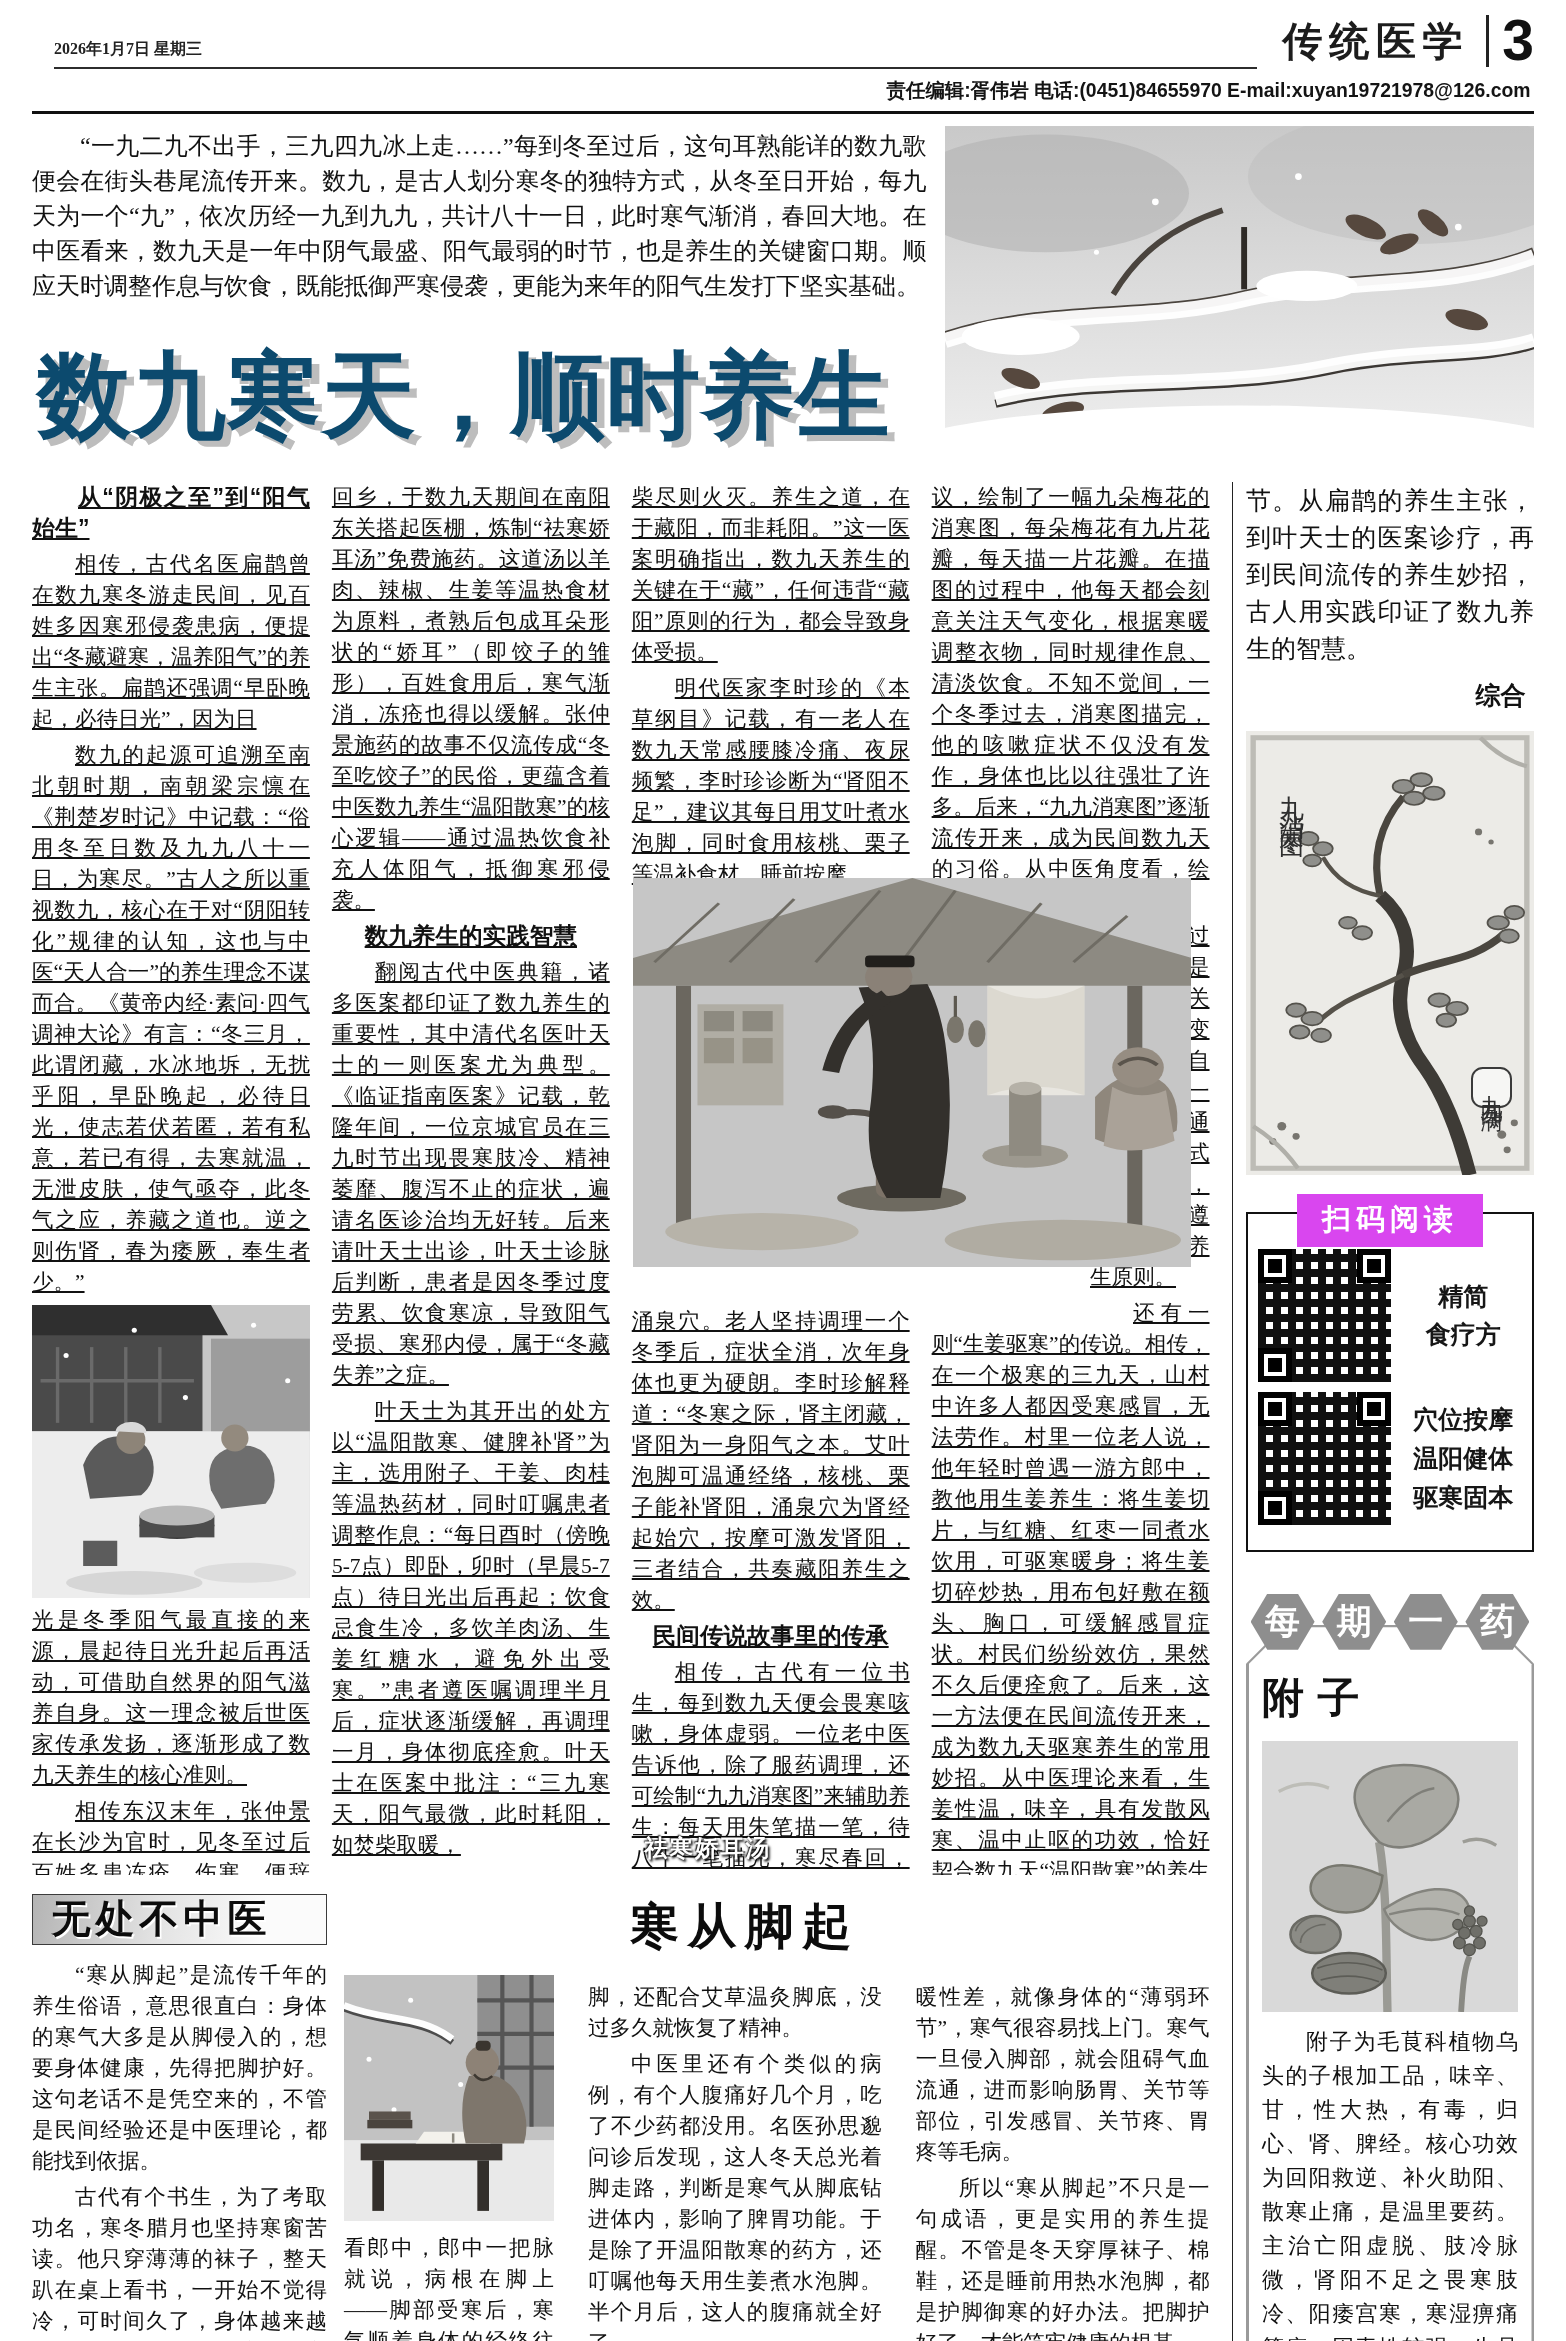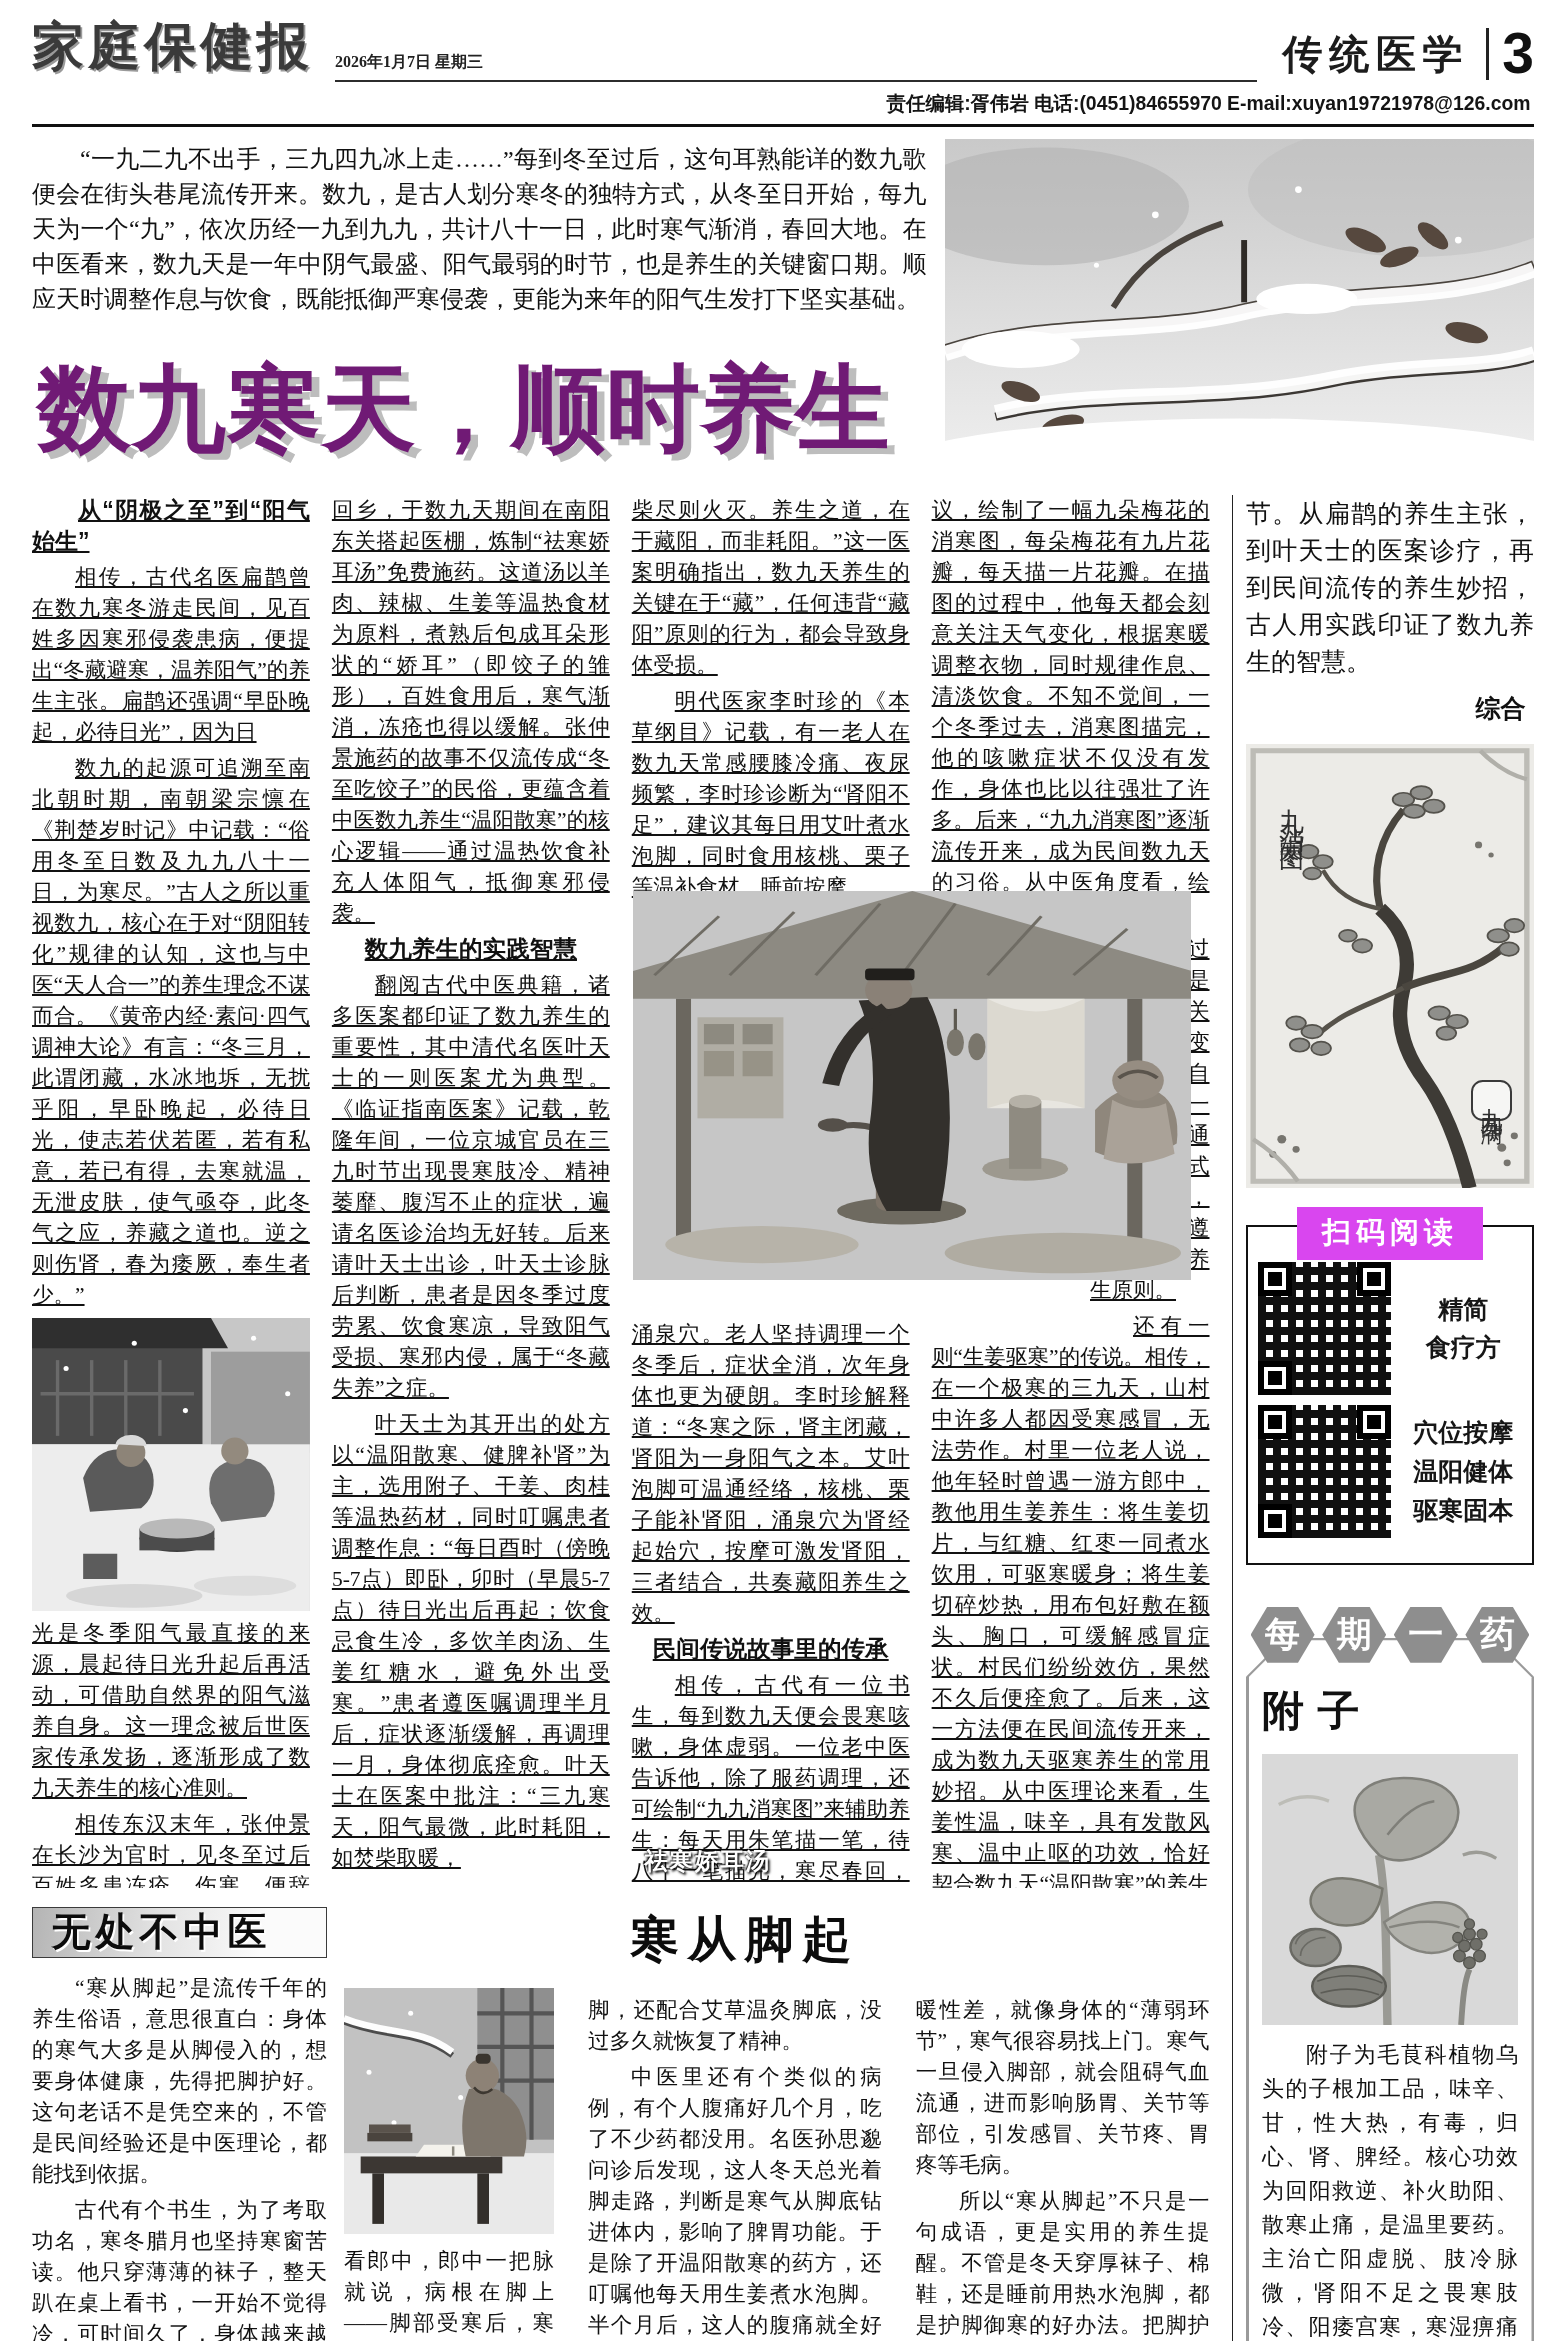--- a/index.html
+++ b/index.html
@@ -18,21 +18,21 @@
   .vdiv{width:2.5px;height:52px;background:#222;margin:0 13.5px 1.7px 0;}
   .page-num{font-family:"Liberation Sans","DejaVu Sans",sans-serif;font-size:57px;font-weight:700;line-height:1;color:#111;}
   .editor-line{text-align:right;font-family:"Liberation Sans","DejaVu Sans",sans-serif;
                font-size:19.4px;font-weight:700;color:#141414;margin:8.4px 3.4px 6.7px 0;}
   .thick-rule{height:3.4px;background:#101010;}
 
   
   .top-row{display:flex;margin-top:11.8px;}
   .lead-zone{flex:1;padding-right:18.5px;}
   .lead-par{font-size:24px;line-height:35px;text-align:justify;text-indent:2em;margin:3.4px 0 0 0;}
-  .main-title{font-size:94px;font-weight:900;letter-spacing:0.8px;color:#701a75;white-space:nowrap;
+  .main-title{font-size:94px;font-weight:900;letter-spacing:0.8px;color:#0c4a6e;white-space:nowrap;
               margin:29px 0 0 5px;font-family:"Liberation Serif",serif;
               text-shadow:7.6px 5.9px 0 #bdbdbd;}
   .photo{width:589px;height:330px;flex:none;overflow:hidden;background:#d7d7d7;}
 
   
   .mid-row{display:flex;margin-top:22px;}
   .left-main{flex:1;min-width:0;}
   .cols{display:flex;gap:22px;height:1393px;overflow:hidden;position:relative;}
   .col{flex:1;min-width:0;font-size:21.5px;line-height:31px;text-align:justify;}
   .col p{margin:0 0 5px 0;text-indent:2em;text-decoration:underline;}
@@ -108,21 +108,20 @@
   .fig-herb{width:100%;height:271px;background:#d9d9d9;overflow:hidden;margin-bottom:13.5px;}
   .drug-text{font-size:22px;line-height:34px;text-align:justify;text-indent:2em;margin:0;}
 </style>
 </head>
 <body>
 
 <div class="page">
   <div class="inner">
 
     <div class="masthead-row">
-      <div class="masthead">家庭保健报</div>
       <div class="date-cell">2026年1月7日 星期三</div>
       <div class="section-title">传统医学</div>
       <div class="vdiv"></div>
       <div class="page-num">3</div>
     </div>
     <div class="editor-line">责任编辑:胥伟岩 电话:(0451)84655970 E-mail:xuyan19721978@126.com</div>
     <div class="thick-rule"></div>
 
     <div class="top-row">
       <div class="lead-zone">

